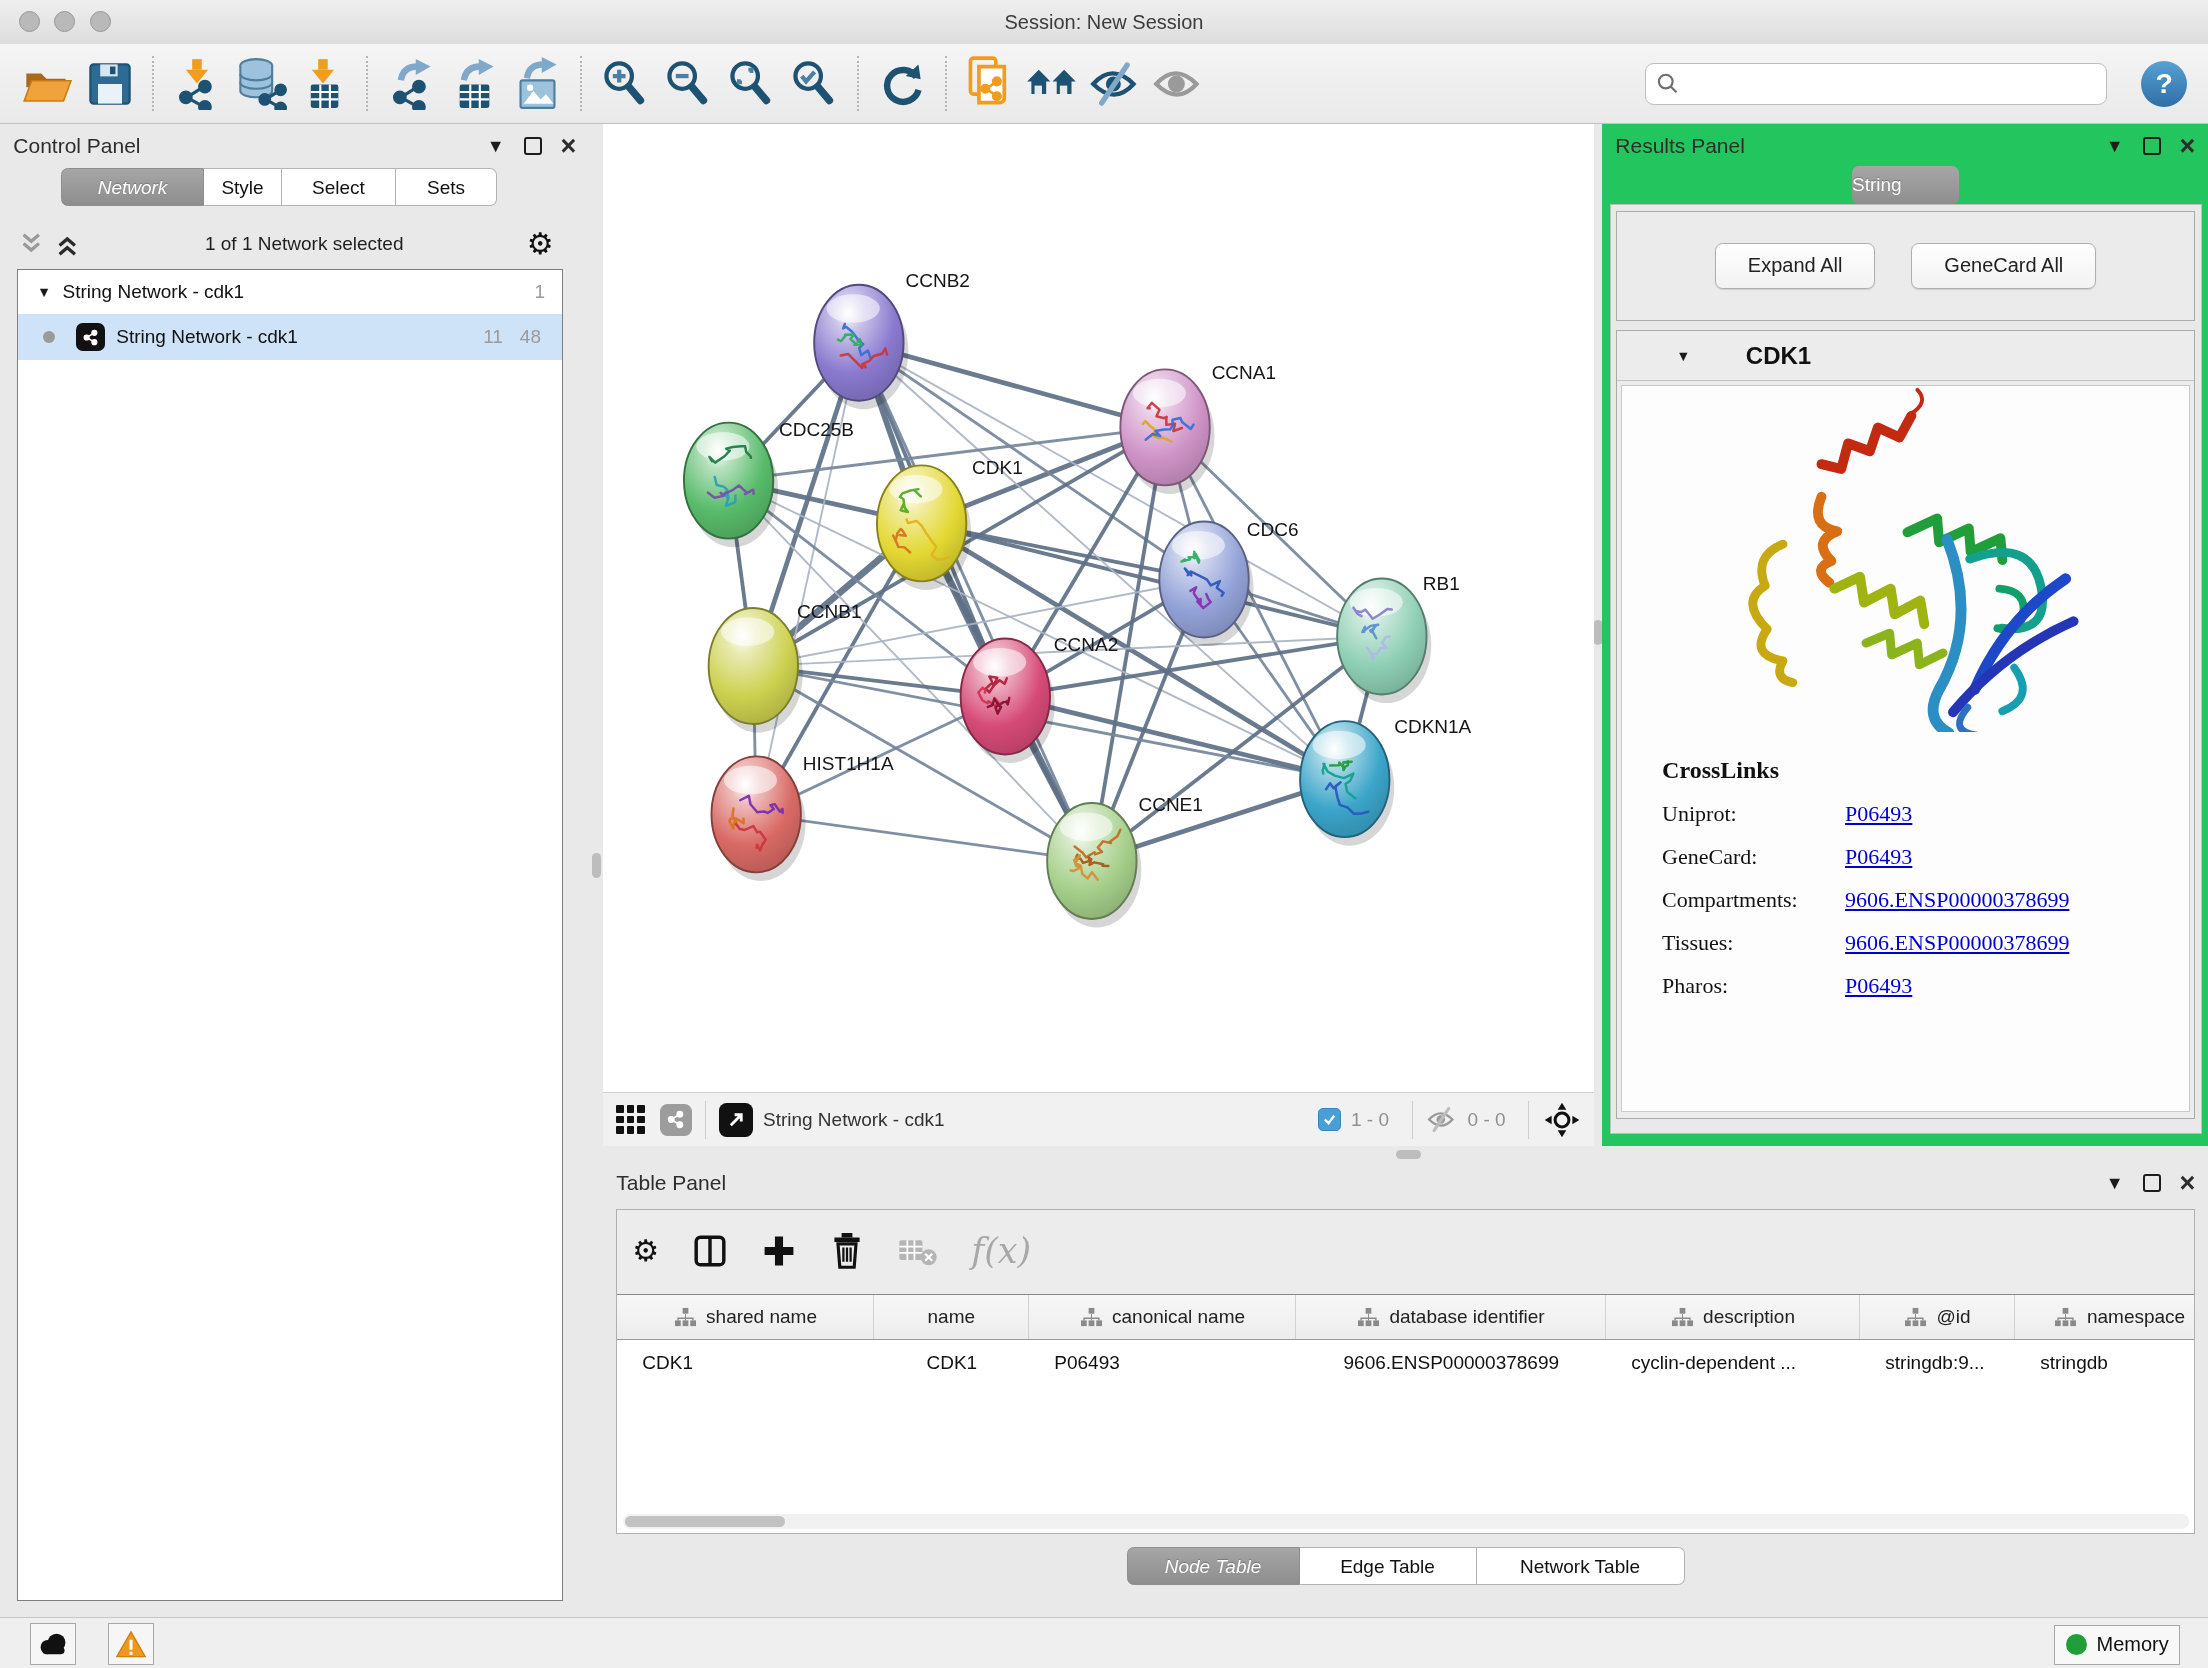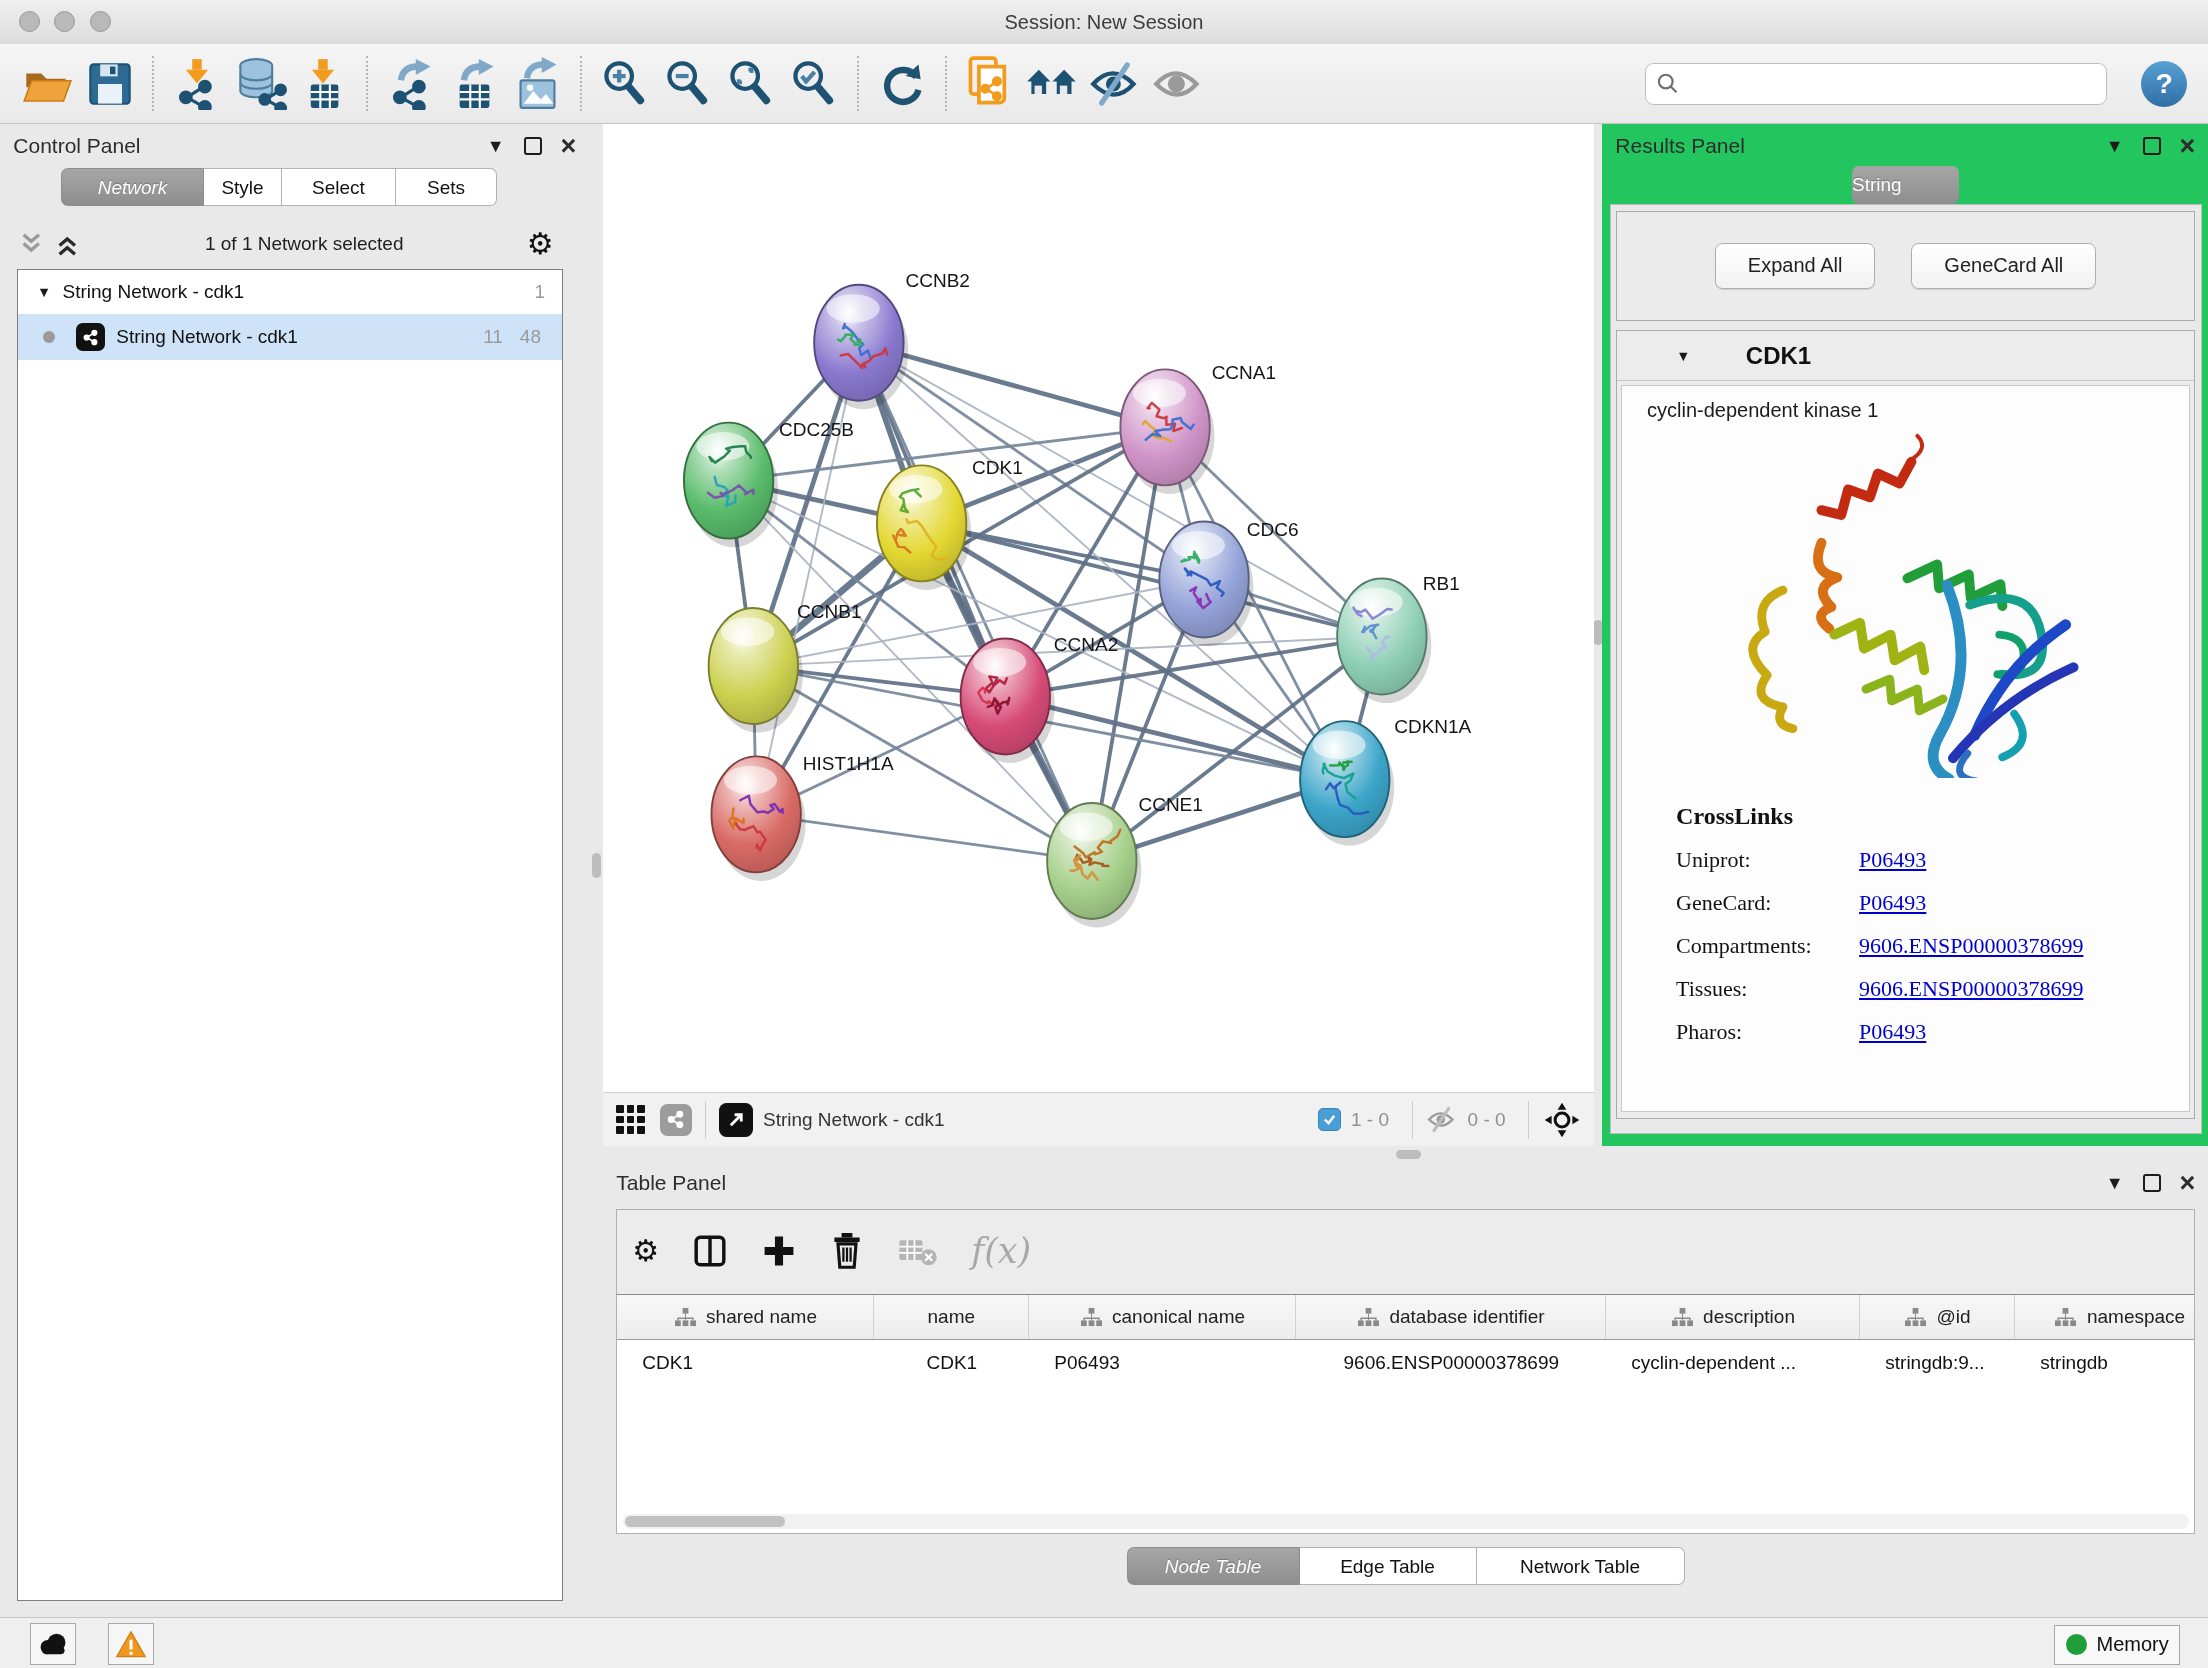--- a/index.html
+++ b/index.html
@@ -87,21 +87,21 @@
     justify-content:center;gap:36px;box-sizing:border-box;}
   .rp-btn{height:44px;padding:0 32px;background:linear-gradient(#ffffff,#f2f2f2);border:1px solid #aeaeae;
     border-radius:7.6px;font-size:20px;display:flex;align-items:center;box-shadow:0 1px 1px rgba(0,0,0,.12);}
   .rp-gene{border:1.9px solid #ababab;background:#ececec;margin-top:9.5px;height:789px;box-sizing:border-box;}
   .rp-gene-head{height:49px;display:flex;align-items:center;border-bottom:1px solid #c4c4c4;}
   .rp-gene-head .tri{margin-left:59px;}
   .rp-gene-head .sym{font-size:24px;font-weight:bold;margin-left:44px;color:#111;}
   .rp-inner{margin:3.8px;background:#fdfdfd;border:1px solid #c9c9c9;height:727px;box-sizing:border-box;overflow:hidden;}
   .rp-desc{font-size:20px;color:#1c1c1c;padding:13.3px 0 9.5px 25px;}
   .rp-imgwrap{display:flex;justify-content:center;}
-  .crosslinks{padding:25px 0 0 54px;font-family:"Liberation Serif",serif;}
+  .crosslinks{padding:25px 0 0 40px;font-family:"Liberation Serif",serif;}
   .cl-head{font-size:24px;font-weight:bold;color:#111;}
   .cl-row{display:flex;margin-top:17px;}
   .cl-label{width:183px;font-size:22px;color:#111;}
   .cl-val{font-size:22px;color:#0000cc;text-decoration:underline;}
   
   .table-panel{left:603px;top:1163px;width:1605px;height:454px;background:#e9e9e9;}
   .tp-head{left:13.3px;top:7.6px;width:1579px;}
   .tp-box{left:13.3px;top:46px;width:1579px;height:325px;border:1.9px solid #b0b0b0;background:#ececec;box-sizing:border-box;}
   .tp-toolbar{height:82px;display:flex;align-items:center;padding-left:15px;gap:32px;}
   .fx{font-family:"DejaVu Serif",serif;font-style:italic;font-size:35px;color:#a8a8a8;}
@@ -647,21 +647,20 @@
     <div class="rp-btnbox">
       <div class="rp-btn">Expand All</div>
       <div class="rp-btn">GeneCard All</div>
     </div>
     <div class="rp-gene">
       <div class="rp-gene-head">
         <span class="tri">▼</span>
         <span class="sym">CDK1</span>
       </div>
       <div class="rp-inner">
-        <div class="rp-desc">cyclin-dependent kinase 1</div>
         <div class="rp-imgwrap">
           <svg width="377" height="346" viewBox="0 0 380 350">
             <g fill="none" stroke-linecap="round" stroke-linejoin="round">
               <path d="M196,28 q18,-12 6,-24" stroke="#c32a12" stroke-width="4"></path>
               <path d="M196,30 l-12,22 l-22,-10 l-8,24 l-22,-8 l-7,26 l-20,-5" stroke="#c32a12" stroke-width="10"></path>
               <path d="M105,112 q-12,30 16,35 q-26,10 -6,30 q-20,8 -2,22" stroke="#d96f14" stroke-width="10"></path>
               <path d="M66,160 q-30,12 -18,42 q-26,16 2,44 q-18,26 16,32 q-10,18 10,22" stroke="#c8a912" stroke-width="9"></path>
               <path d="M118,205 l26,-12 l4,26 l27,-14 l4,26 l26,-14 l4,24" stroke="#9fb312" stroke-width="10"></path>
               <path d="M150,260 l24,-10 l2,22 l26,-12 l2,22 l24,-12" stroke="#8ab31c" stroke-width="9"></path>
               <path d="M192,148 l30,-14 l2,24 l30,-14 l2,24 l30,-14 l2,22" stroke="#1f9e3a" stroke-width="10"></path>

